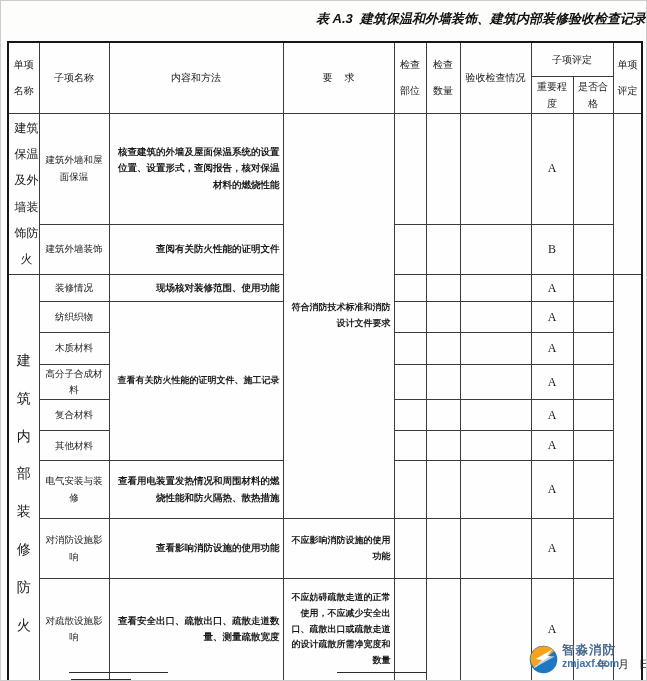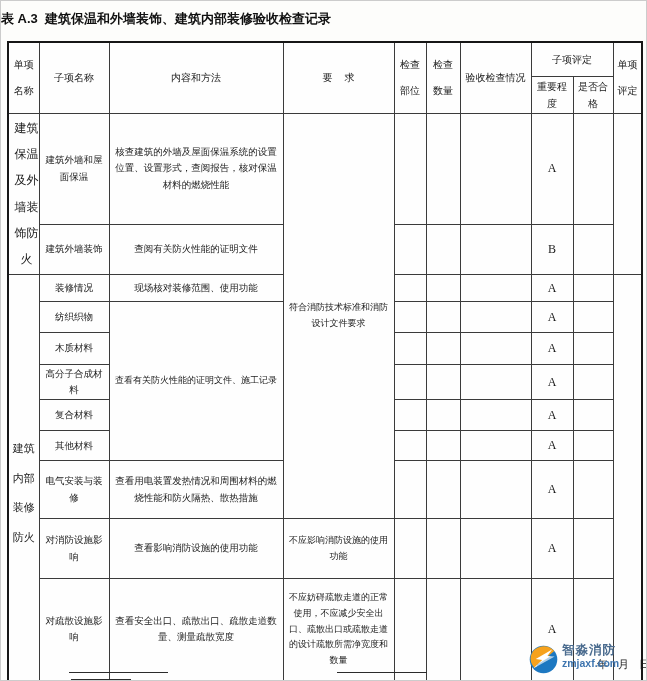--- a/index.html
+++ b/index.html
@@ -12,45 +12,46 @@
   }
   .page {
     position:relative;
     width:647px; height:681px;
     background:#fdfdfb;
     border:1px solid #cccccc;
     overflow:hidden;
   }
   .doc-title {
     position:absolute; top:9px; left:0; width:100%;
-    text-align:left;
+    text-align:right;
     font-size:13px; font-weight:bold; color:#111;
     white-space:pre;
+    font-style:italic;
   }
   table.form {
     position:absolute; left:6px; top:40px;
     width:634px;
     border-collapse:collapse; table-layout:fixed;
     background:#fefefe;
     border:2px solid #161616;
   }
   .form th, .form td {
     border:1px solid #3b3b3b;
     padding:1px 2px;
     font-size:9.5px; font-weight:normal;
     text-align:center; vertical-align:middle;
     line-height:1.7; color:#1b1b1b;
     overflow:hidden;
   }
   .form th { font-size:10px; }
   .stack span { display:inline-block; width:24px; line-height:2.6; }
   .spread span { letter-spacing:12px; margin-right:-12px; }
   .grp3 span { display:inline-block; width:31px; line-height:2.2; font-size:12px; }
-  .grp2 span { display:inline-block; width:22px; line-height:2.7; font-size:11px;margin-top:32px; }
-  td.txt { text-align:center; padding:1px 3px; line-height:1.75; }
+  .grp2 span { display:inline-block; width:22px; line-height:2.7; font-size:14px;margin-top:32px; }
+  td.txt { text-align:right; padding:1px 3px; line-height:1.75;font-weight:bold; }
   td.fs9 { font-size:9px; }
   td.grade { font-family:"Liberation Serif", serif; font-size:12px; }
   .hr1 { height:34px; } .hr2 { height:34px; }
   .r1{height:80px}.r2{height:36px}.r3{height:27px}.r4{height:31px}
   .r5{height:32px}.r6{height:34px}.r7{height:31px}.r8{height:30px}
   .r9{height:58px}.r10{height:60px}.r11{height:102px}
   .footer-label {
     position:absolute; font-size:11px; font-weight:bold; color:#191919;
     white-space:pre;
     margin-top:44px;

